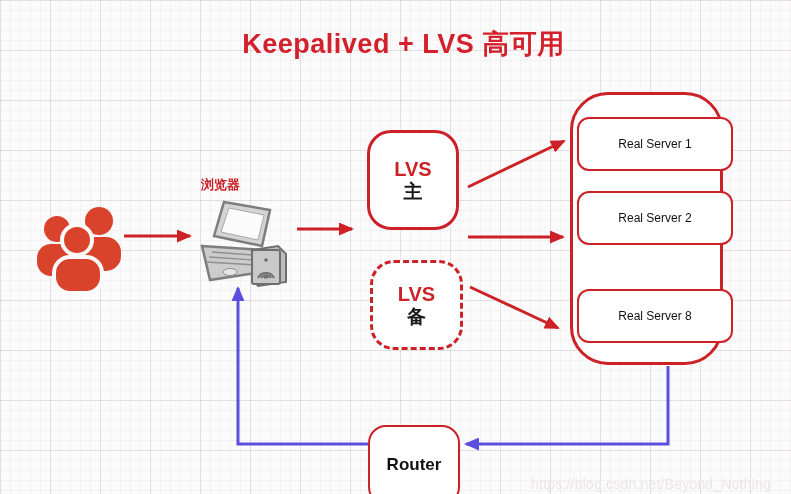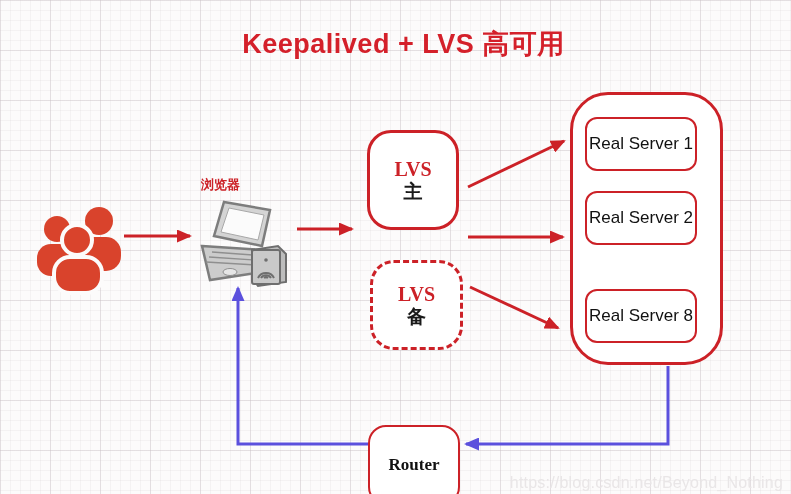--- a/index.html
+++ b/index.html
@@ -25,49 +25,48 @@
     font-size:27px;font-weight:bold;color:#d4202a;
     letter-spacing:0.5px;
     margin:8px;
   }
   .node{
     position:absolute;
     background:#fff;
     border:3px solid #cc2127;
     display:flex;align-items:center;justify-content:center;
     box-sizing:border-box;
-    font-family:Liberation Serif, serif;
   }
   .lvs-master{left:367px;top:130px;width:92px;height:100px;border-radius:24px;flex-direction:column;}
   .lvs-backup{left:370px;top:260px;width:93px;height:90px;border-radius:24px;border-style:dashed;flex-direction:column;}
   .lvs-name{color:#cc2127;font-weight:bold;font-size:20px;line-height:1.15;}
   .lvs-role{color:#1a1a1a;font-weight:bold;font-size:19px;line-height:1.15;}
   .rs-container{left:570px;top:92px;width:153px;height:273px;border-radius:38px;background:#fff;}
   .rs-box{
-    position:absolute;left:577px;width:112px;height:54px;
+    position:absolute;left:577px;width:156px;height:54px;
     border:2.5px solid #cc2127;border-radius:12px;background:#fff;
     display:flex;align-items:center;justify-content:center;
-    font-size:17px;color:#111;box-sizing:border-box;margin-left:8px;
+    font-size:12px;color:#111;box-sizing:border-box;
   }
   .rs-1{top:117px;}
   .rs-2{top:191px;}
   .rs-3{top:289px;}
   .router{left:368px;top:405px;width:92px;height:80px;border-radius:18px;border-width:2.5px;
     font-weight:bold;font-size:17px;color:#111;margin-top:20px;}
   .browser-label{
     position:absolute;left:201px;top:176px;width:60px;text-align:left;
     color:#cc2127;font-weight:bold;font-size:13px;
   }
   .icon{position:absolute;}
   .users-icon{left:31px;top:196px;}
   .laptop-icon{left:192px;top:194px;}
   .arrows{position:absolute;left:0;top:0;pointer-events:none;}
   .watermark{
-    position:absolute;right:8px;bottom:2px;
-    font-size:16px;color:#e9e6e7;letter-spacing:0.2px;
+    position:absolute;right:20px;bottom:2px;
+    font-size:14px;color:#e9e6e7;letter-spacing:0.2px;
   }
 </style>
 </head>
 <body>
 
 <div class="canvas">
 
   <h1 class="title">Keepalived + LVS 高可用</h1>
 
   <svg class="arrows" width="791" height="494" viewBox="0 0 791 494">

